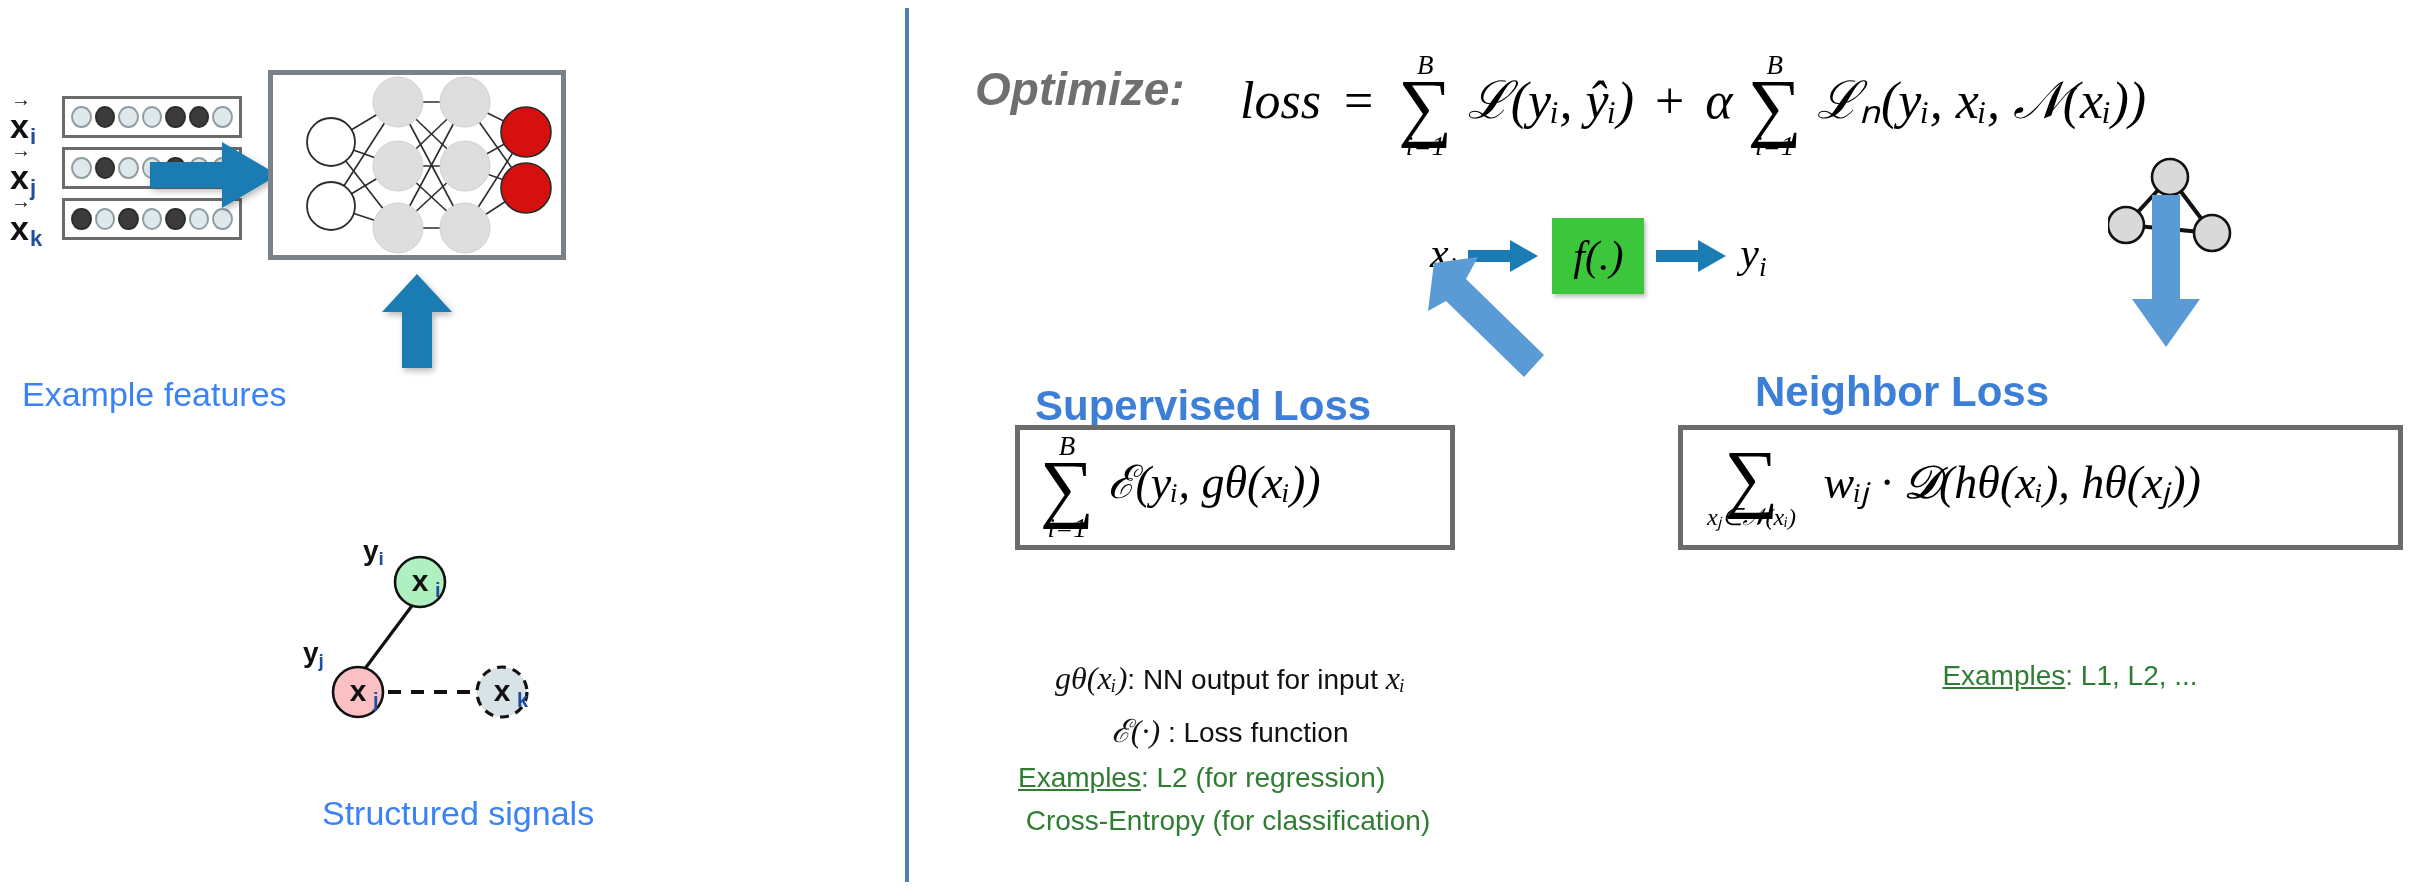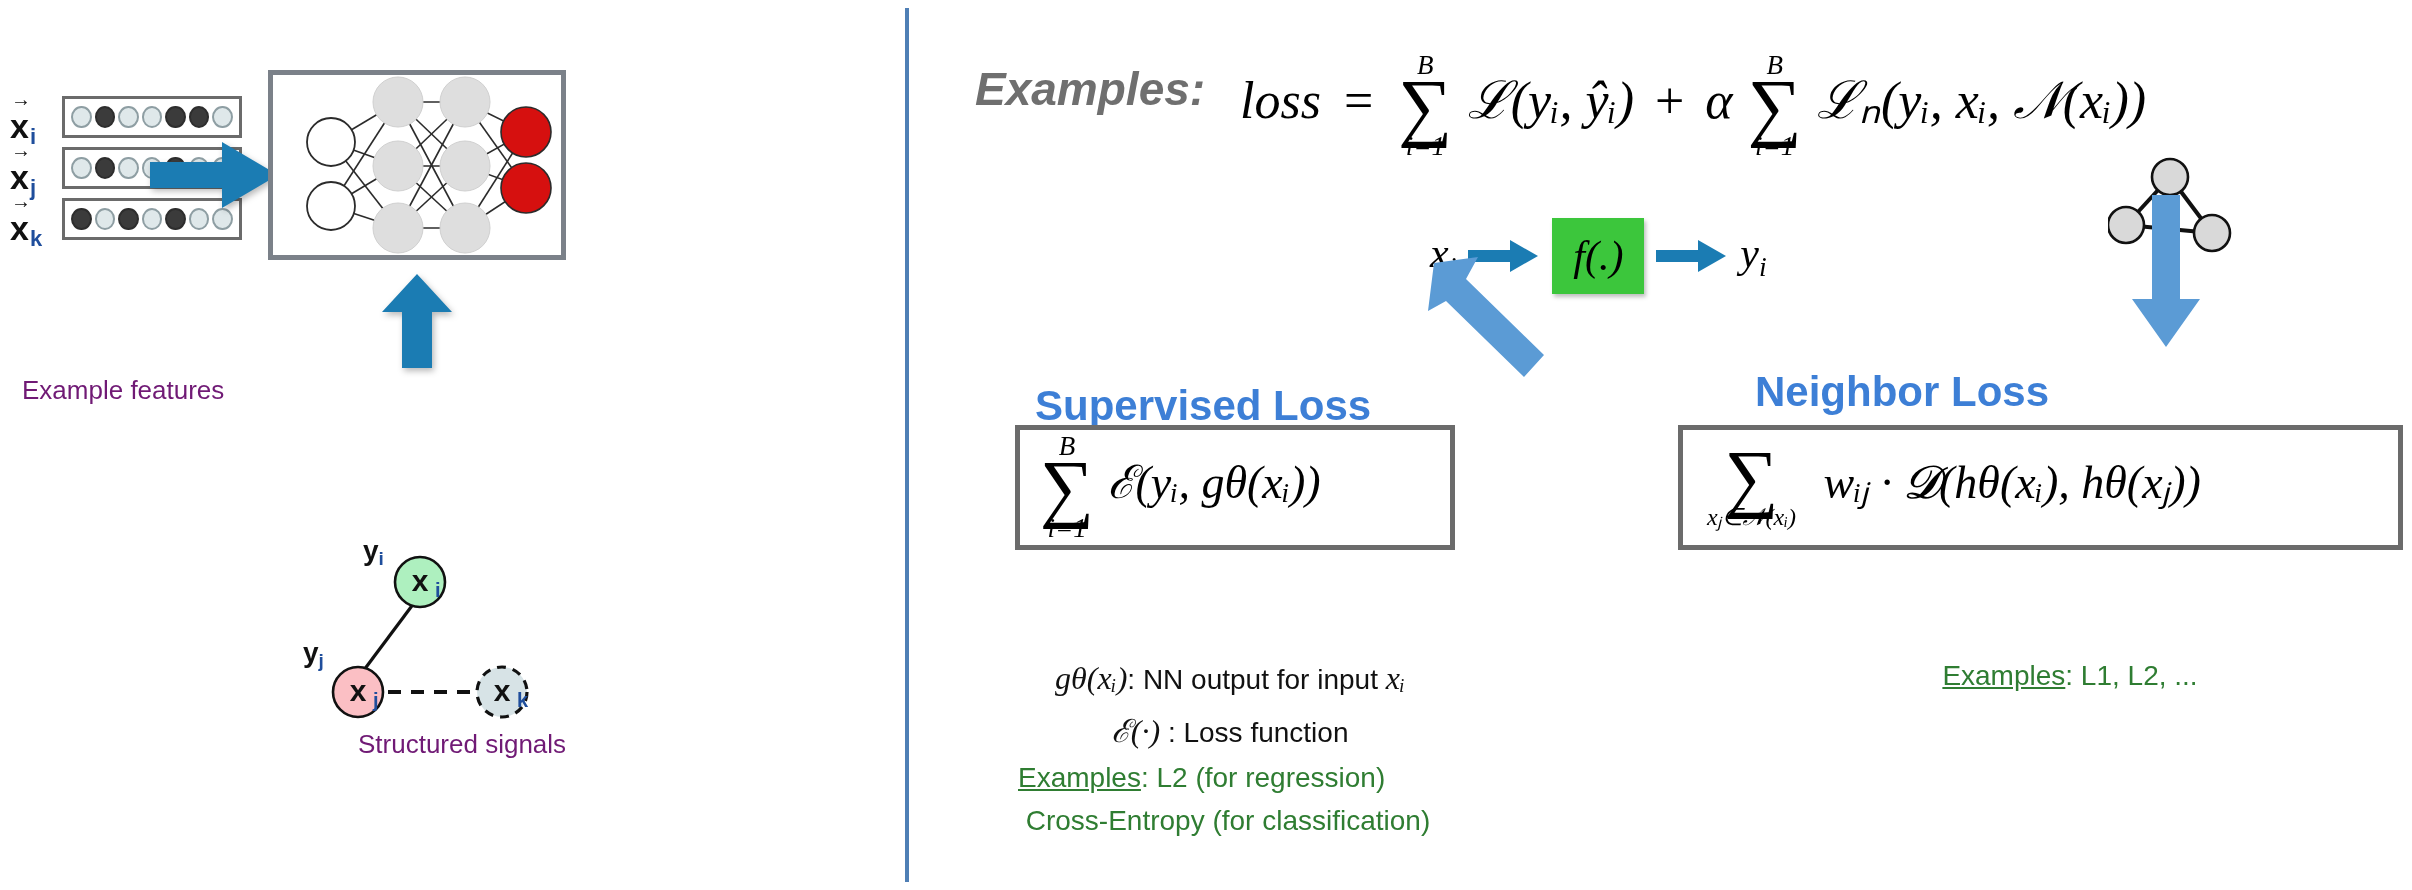--- a/index.html
+++ b/index.html
@@ -17,21 +17,21 @@
   .arrow-over{display:block;font-size:20px;line-height:8px;height:12px;
               color:#111;margin-left:1px;}
   .vec-box{border:3px solid #6b6b6b;background:#fff;
            display:flex;align-items:center;gap:3px;padding:4px 6px;
            box-sizing:border-box;}
   .dot{width:22px;height:22px;border-radius:50%;border:2px solid #8e9ea3;
        box-sizing:border-box;}
   .dot.light{background:#dfe8ea;}
   .dot.dark{background:#3b3b3b;border-color:#2d2d2d;}
 
-  .caption{font-size:26px;color:#701a75;font-family:"Liberation Sans", sans-serif;}
+  .caption{font-size:34px;color:#3b82f6;font-family:"Liberation Sans", sans-serif;}
 
   
   .blue-arrow-right{position:absolute;filter:drop-shadow(2px 3px 3px rgba(0,0,0,.28));}
   .blue-arrow-up{position:absolute;filter:drop-shadow(2px 3px 3px rgba(0,0,0,.28));}
 
   
   #nn-box{left:268px;top:70px;width:298px;height:190px;
           border:5px solid #7b8189;background:#fff;box-sizing:border-box;}
   #nn-svg{position:absolute;left:268px;top:70px;width:298px;height:190px;}
 
@@ -210,23 +210,23 @@
   <text x="48" y="181" text-anchor="middle" class="node-lbl">x</text>
   <text x="63" y="187" class="node-sub">j</text>
   <circle cx="192" cy="172" r="25" fill="#d7e3e6" stroke="#111" stroke-width="3.2" stroke-dasharray="9,7"></circle>
   <text x="192" y="181" text-anchor="middle" class="node-lbl">x</text>
   <text x="207" y="187" class="node-sub">k</text>
 </svg>
 
 <div class="abs ylabel" style="left:363px;top:535px;"><span>y</span><span class="sub">i</span></div>
 <div class="abs ylabel" style="left:303px;top:637px;"><span>y</span><span class="sub">j</span></div>
 
-<div class="abs caption" style="left:322px;top:729px;margin-left:36px;">Structured signals</div>
-
-<div class="abs" id="optimize-word">Examples:</div>
+<div class="abs caption" style="left:322px;top:794px;">Structured signals</div>
+
+<div class="abs" id="optimize-word">Optimize:</div>
 
 <div class="abs eq" id="main-eq">
   <span class="mi">loss</span>
   <span style="margin:0 10px;">=</span>
   <span class="sum-wrap">
     <span class="sum-top">B</span>
     <span class="sum-glyph">∑</span>
     <span class="sum-bot">i=1</span>
   </span>
   <span class="cal">ℒ(yᵢ, ŷᵢ)</span>

